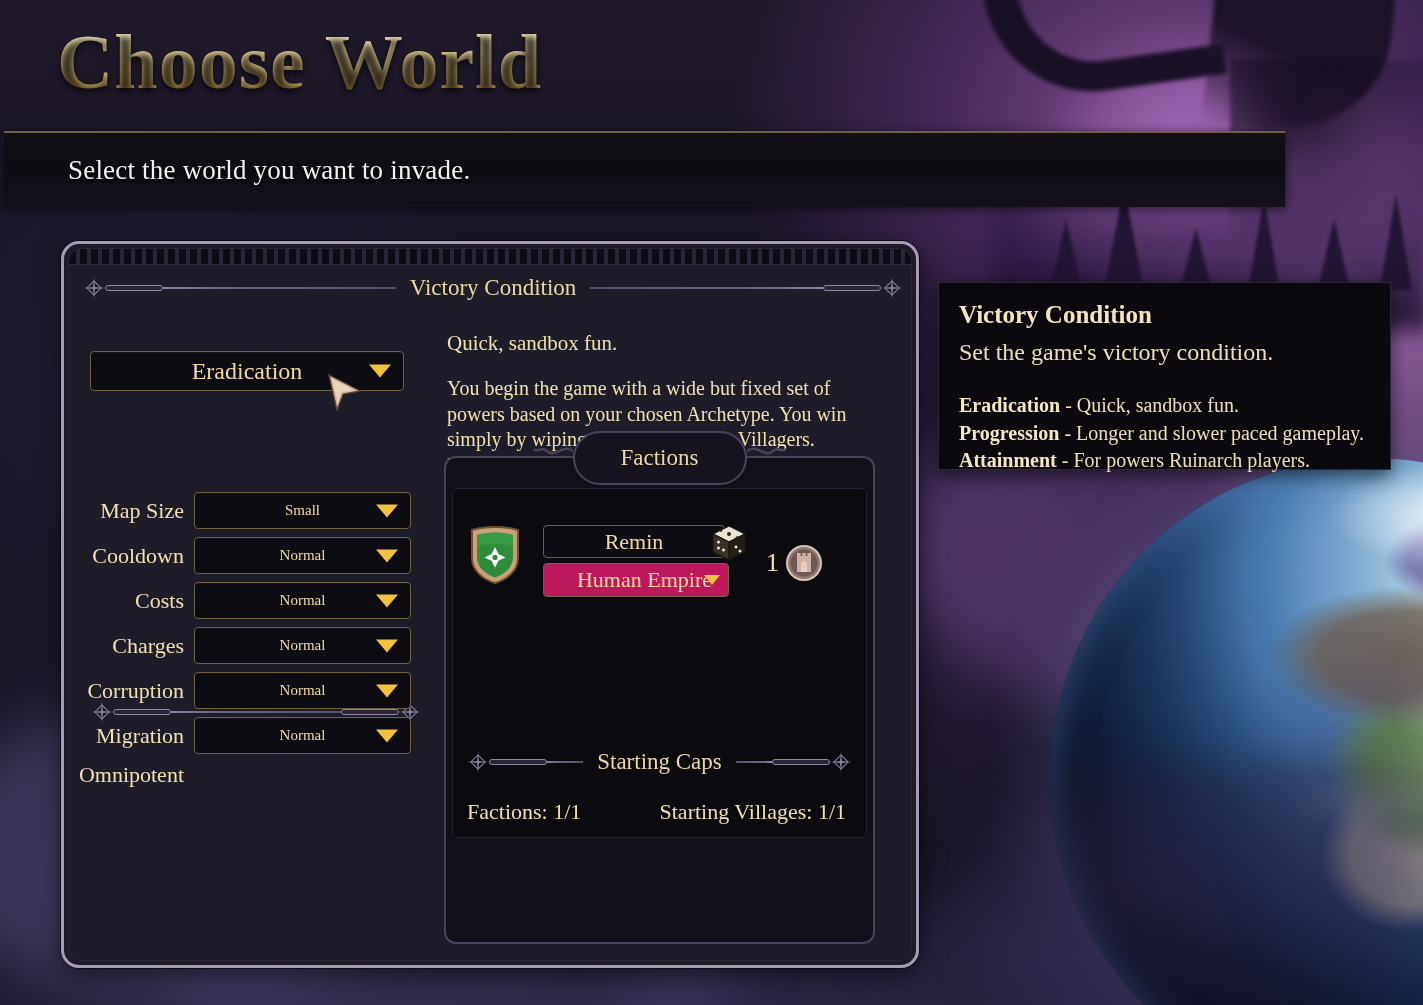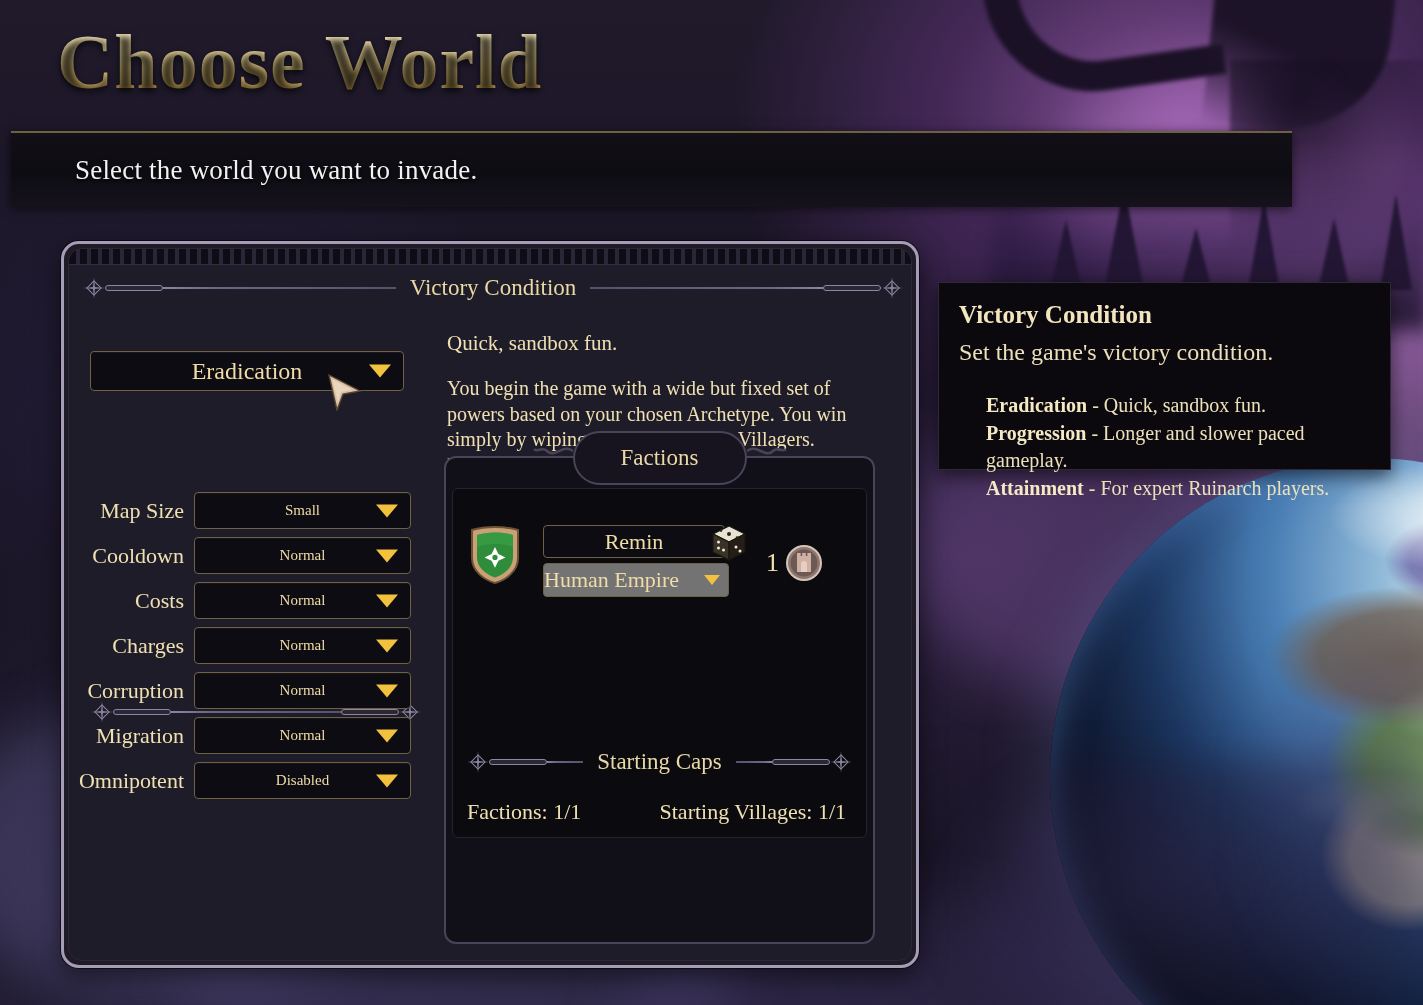--- a/index.html
+++ b/index.html
@@ -145,21 +145,21 @@
   .title {
     position: absolute; left: 57px; top: 17px;
     font-family: "Liberation Serif", serif;
     font-size: 78px; font-weight: bold; letter-spacing: 1px;
     background: linear-gradient(180deg, #fdf6d9 0%, #f0dfa8 30%, #d9bf79 58%, #b9974d 80%, #e8d49a 100%);
     -webkit-background-clip: text; background-clip: text;
     -webkit-text-fill-color: transparent; color: #e0c78a;
     text-shadow: 0 3px 6px rgba(0,0,0,0.75);
   }
   .subbar {
-    position: absolute; left: 11px; top: 131px; width: 1281px; height: 76px;
+    position: absolute; left: 4px; top: 131px; width: 1281px; height: 76px;
     background: linear-gradient(180deg, #120f16 0%, #0e0c13 55%, #15121c 100%);
     border-top: 2px solid #6e6142;
     box-shadow: 0 2px 10px rgba(0,0,0,0.6);
   }
   .subbar-text {
     position: absolute; left: 64px; top: 22px;
     font-size: 27px; color: #f2f2f0; letter-spacing: .2px;
     text-shadow: 0 2px 3px rgba(0,0,0,0.8);
   }
 
@@ -285,22 +285,22 @@
   .shield { position: absolute; left: 0; top: 0; width: 52px; height: 60px; }
   .fname {
     position: absolute; left: 74px; top: 0; width: 182px; height: 33px;
     background: #0e0c13; border: 1.5px solid #6e6242; border-radius: 4px;
     display: flex; align-items: center; justify-content: center;
     color: #f0dca6; font-size: 22px;
   }
   .dice { position: absolute; left: 240px; top: -2px; width: 40px; height: 40px; }
   .frace {
     position: absolute; left: 74px; top: 38px; width: 186px; height: 34px;
-    background: #737373; border: 1.5px solid #6e6242; border-radius: 4px;
-    display: flex; align-items: center; justify-content: flex-start;
+    background: #be185d; border: 1.5px solid #6e6242; border-radius: 4px;
+    display: flex; align-items: center; justify-content: flex-end;
     color: #f0dca6; font-size: 22px; padding-right: 16px;
   }
   .frace .caret { right: 8px; border-left-width: 8px; border-right-width: 8px; border-top-width: 10px; }
   .fcount {
     position: absolute; left: 297px; top: 23px;
     font-size: 26px; color: #efe0b2;
   }
   .village { position: absolute; left: 317px; top: 20px; width: 36px; height: 36px; }
 
   
@@ -314,21 +314,21 @@
 
   
   .tooltip {
     position: absolute; left: 938px; top: 282px; width: 453px; height: 188px;
     background: #0b090e; border: 1px solid #2e2838;
     padding: 18px 20px; color: #f0e3bc;
     box-shadow: 0 6px 18px rgba(0,0,0,0.6);
   }
   .tt-title { font-size: 25px; font-weight: bold; color: #f3e6bf; margin-bottom: 10px; }
   .tt-sub { font-size: 24px; color: #ece0bb; margin-bottom: 26px; }
-  .tt-line { font-size: 20px; color: #ece0bb; line-height: 1.38; margin-left: 27px; }
+  .tt-line { font-size: 20px; color: #ece0bb; line-height: 1.38; }
   .tt-line b { font-weight: bold; color: #f5e9c4; }
 
   
   .cursor { position: absolute; left: 327px; top: 371px; width: 34px; height: 40px; }
 </style>
 </head>
 <body>
 
 <div class="bg-root">
   <div class="bg-base"></div>
@@ -453,24 +453,20 @@
   </div>
   <div class="srow">
     <div class="slabel">Migration</div>
     <div class="ddl">
       <span>Normal</span>
       <span class="caret"></span>
     </div>
   </div>
   <div class="srow">
     <div class="slabel">Omnipotent</div>
-    <div class="ddl">
-      <span>Disabled</span>
-      <span class="caret"></span>
-    </div>
   </div>
 </div>
 
 <div class="fbox">
   <div class="ftab">
     <svg class="ftab-curl l" viewBox="0 0 40 20">
       <path d="M40 10 C30 2 22 18 14 10 C9 5 4 12 1 8" fill="none" stroke="#4a4458" stroke-width="2.5"></path>
     </svg>
     <span>Factions</span>
     <svg class="ftab-curl r" viewBox="0 0 40 20">
@@ -549,20 +545,20 @@
 <div class="tooltip">
   <div class="tt-title">Victory Condition</div>
   <div class="tt-sub">Set the game's victory condition.</div>
   <div class="tt-line">
     <b>Eradication</b><span> - Quick, sandbox fun.</span>
   </div>
   <div class="tt-line">
     <b>Progression</b><span> - Longer and slower paced gameplay.</span>
   </div>
   <div class="tt-line">
-    <b>Attainment</b><span> - For expert Ruinarch players.</span>
+    <b>Attainment</b><span> - For powers Ruinarch players.</span>
   </div>
 </div>
 
 <svg class="cursor" viewBox="0 0 34 40">
   <polygon points="2,4 33,20 16,23 10,39" fill="#d9bfa4" stroke="#5a4734" stroke-width="1.4"></polygon>
   <polygon points="5,8 26,19 14,21 11,32" fill="#f0ddc6" opacity="0.7"></polygon>
 </svg>
 
 </body></html>

